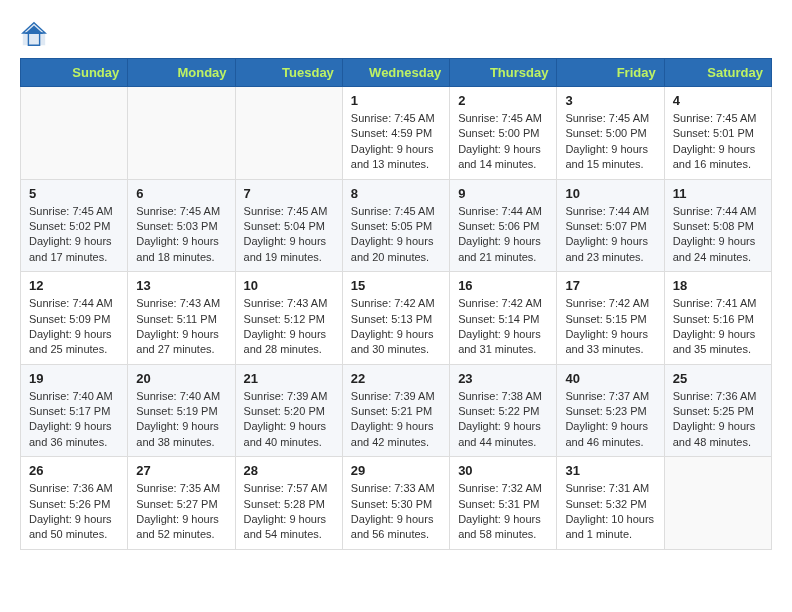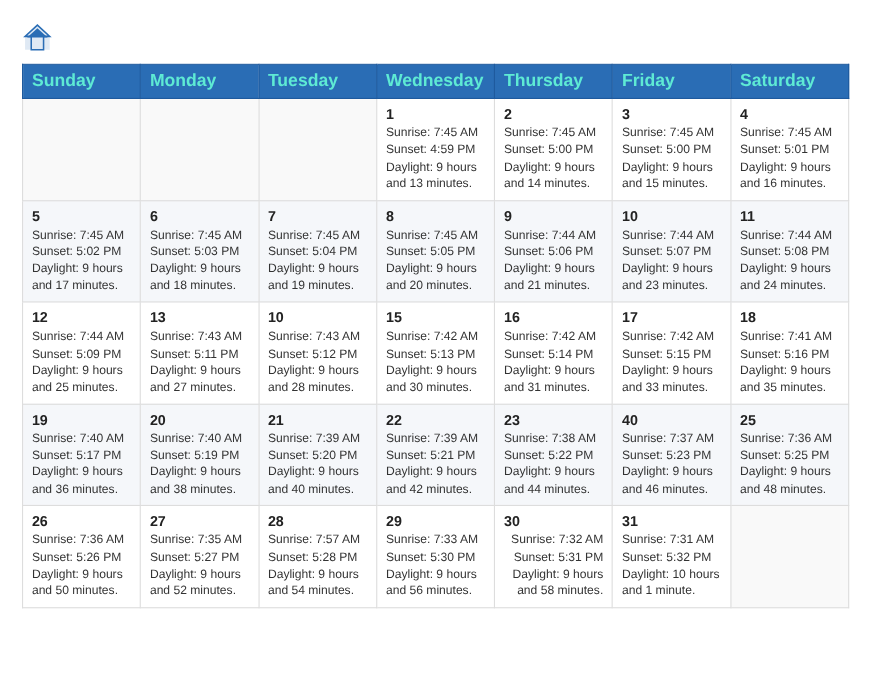--- a/index.html
+++ b/index.html
@@ -44,24 +44,24 @@
       font-size: 16px;
       color: #555;
     }
     .calendar {
       width: 100%;
       border-collapse: collapse;
       border: 1px solid #ccc;
     }
     .calendar th {
       background-color: #2a6db5;
-      color: #5eead4;
-      text-align: left;
+      color: #bef264;
+      text-align: right;
       padding: 6px 8px;
-      font-size: 16px;
+      font-size: 13px;
       font-weight: bold;
       border: 1px solid #1e5a9e;
     }
     .calendar td {
       vertical-align: top;
       padding: 6px 8px;
       font-size: 11px;
       color: #222;
       border: 1px solid #ddd;
       width: calc(100% / 7);
@@ -301,21 +301,21 @@
 Daylight: 9 hours and 54 minutes.</div>
         </td>
         <td>
           <span class="day-number">29</span>
           <div class="day-info" style="white-space: pre-line;">Sunrise: 7:33 AM
 Sunset: 5:30 PM
 Daylight: 9 hours and 56 minutes.</div>
         </td>
         <td>
           <span class="day-number">30</span>
-          <div class="day-info" style="white-space: pre-line; text-align: right;">Sunrise: 7:32 AM
+          <div class="day-info" style="white-space: pre-line;">Sunrise: 7:32 AM
 Sunset: 5:31 PM
 Daylight: 9 hours and 58 minutes.</div>
         </td>
         <td>
           <span class="day-number">31</span>
           <div class="day-info" style="white-space: pre-line;">Sunrise: 7:31 AM
 Sunset: 5:32 PM
 Daylight: 10 hours and 1 minute.</div>
         </td>
         <td class="empty-cell"></td>

